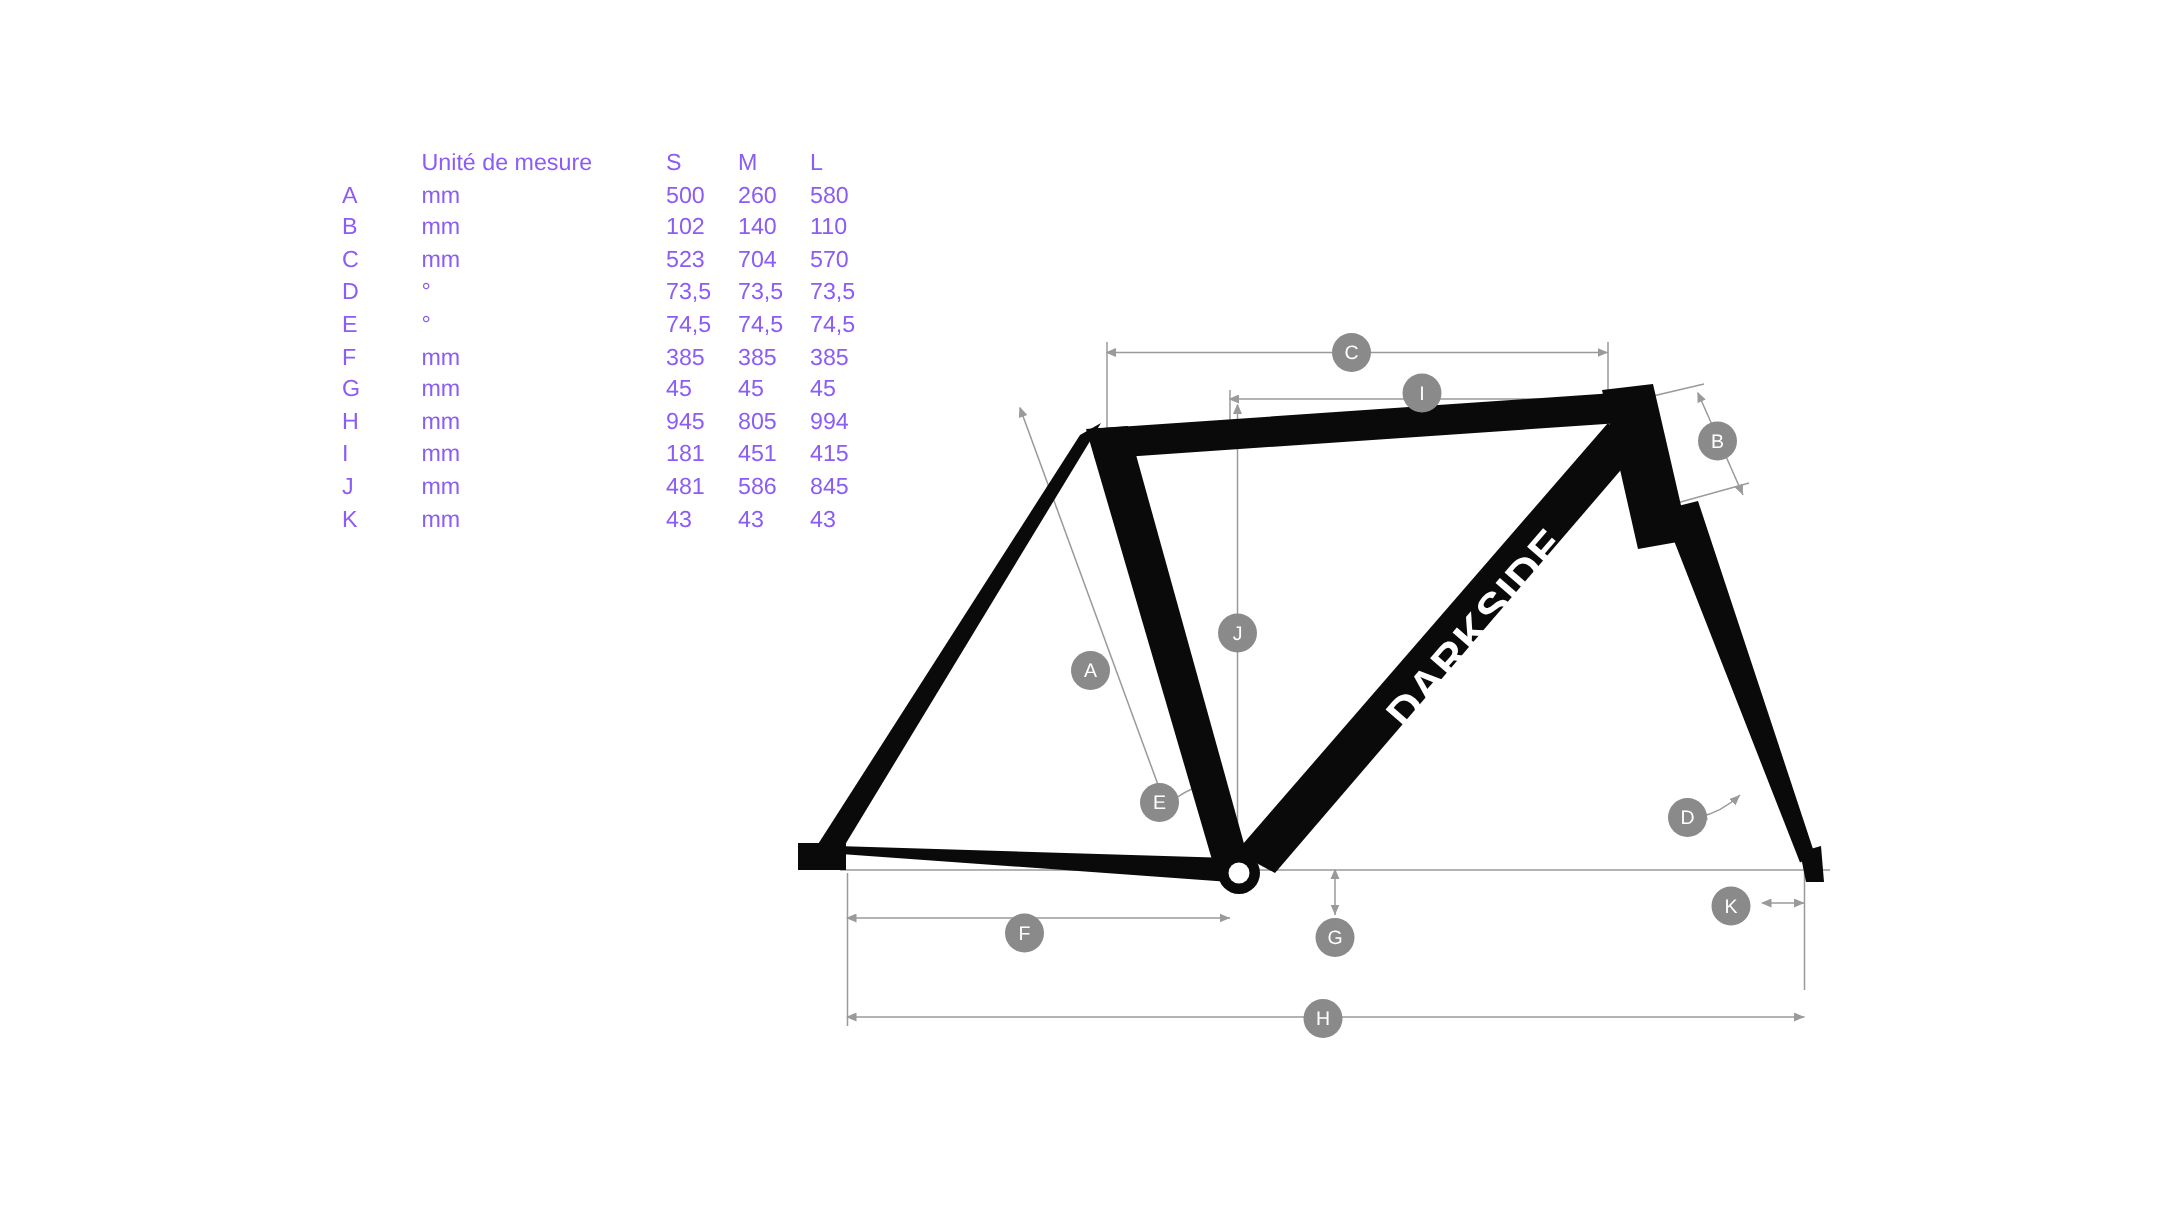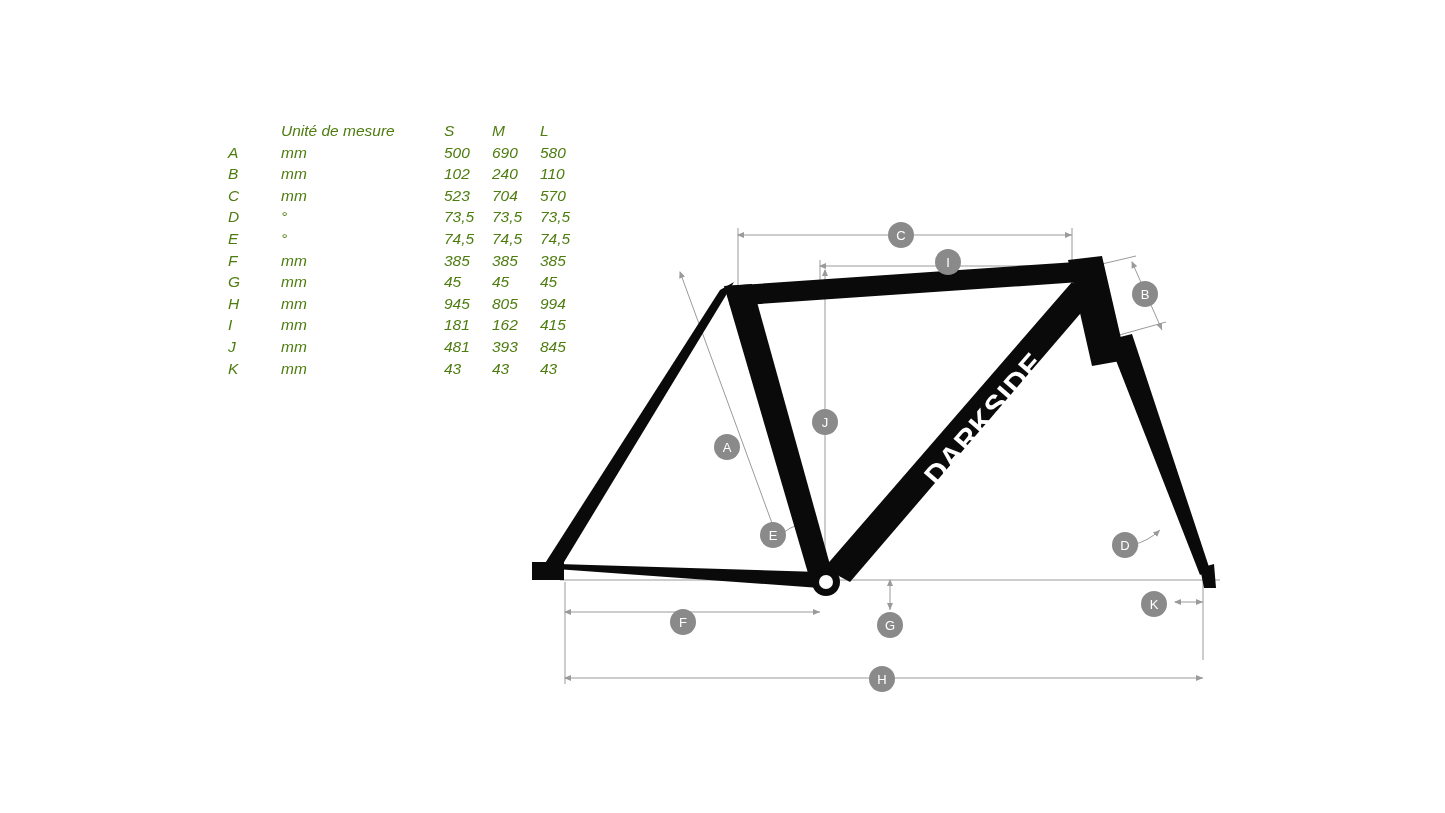--- a/index.html
+++ b/index.html
@@ -13,26 +13,25 @@
     position: relative;
     overflow: hidden;
     font-family: "Liberation Sans", sans-serif;
     color: #1a1a1a;
   }
 
   
   #geometry-table {
     position: absolute;
     left: 228px;
-    top: 120px;
+    top: 98px;
     font-size: 15.5px;
     line-height: 21.6px;
-    color: #4d7c0f;
+    color: #8b5cf6;
     border-collapse: collapse;
-    font-style: italic;
   }
   #geometry-table td, #geometry-table th {
     padding: 0;
     margin: 0;
     font-weight: normal;
     text-align: left;
     white-space: nowrap;
     font-size: 15.5px;
     line-height: 21.6px;
   }
@@ -83,28 +82,28 @@
       <td class="col-unit">Unité de mesure</td>
       <td class="col-size">S</td>
       <td class="col-size">M</td>
       <td class="col-size">L</td>
     </tr>
 
     <tr>
       <td>A</td>
       <td>mm</td>
       <td>500</td>
-      <td>690</td>
+      <td>260</td>
       <td>580</td>
     </tr>
     <tr>
       <td>B</td>
       <td>mm</td>
       <td>102</td>
-      <td>240</td>
+      <td>140</td>
       <td>110</td>
     </tr>
     <tr>
       <td>C</td>
       <td>mm</td>
       <td>523</td>
       <td>704</td>
       <td>570</td>
     </tr>
     <tr>
@@ -139,28 +138,28 @@
       <td>H</td>
       <td>mm</td>
       <td>945</td>
       <td>805</td>
       <td>994</td>
     </tr>
     <tr>
       <td>I</td>
       <td>mm</td>
       <td>181</td>
-      <td>162</td>
+      <td>451</td>
       <td>415</td>
     </tr>
     <tr>
       <td>J</td>
       <td>mm</td>
       <td>481</td>
-      <td>393</td>
+      <td>586</td>
       <td>845</td>
     </tr>
     <tr>
       <td>K</td>
       <td>mm</td>
       <td>43</td>
       <td>43</td>
       <td>43</td>
     </tr>
   </tbody>

